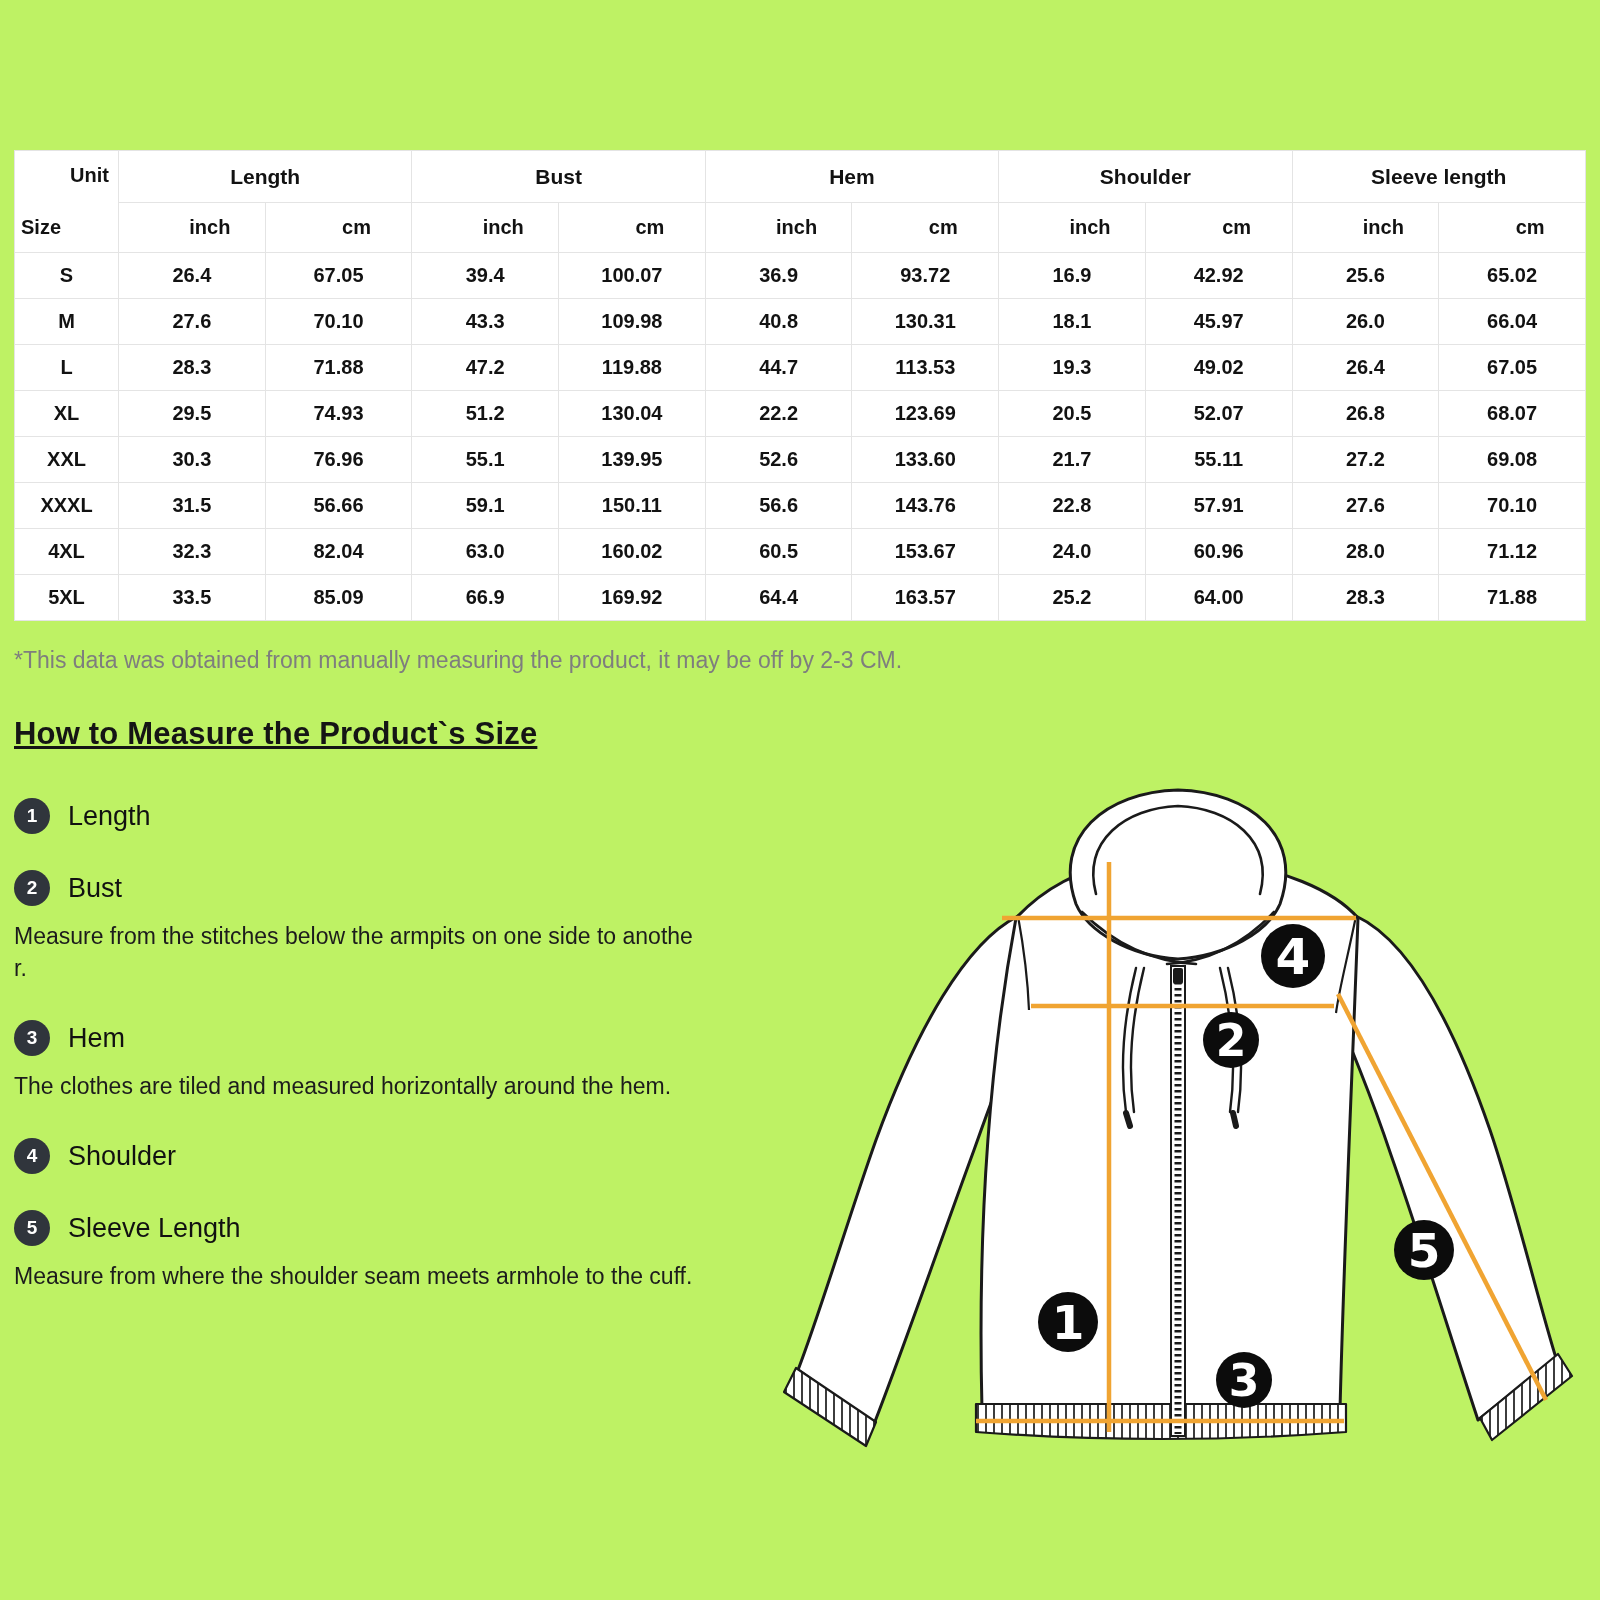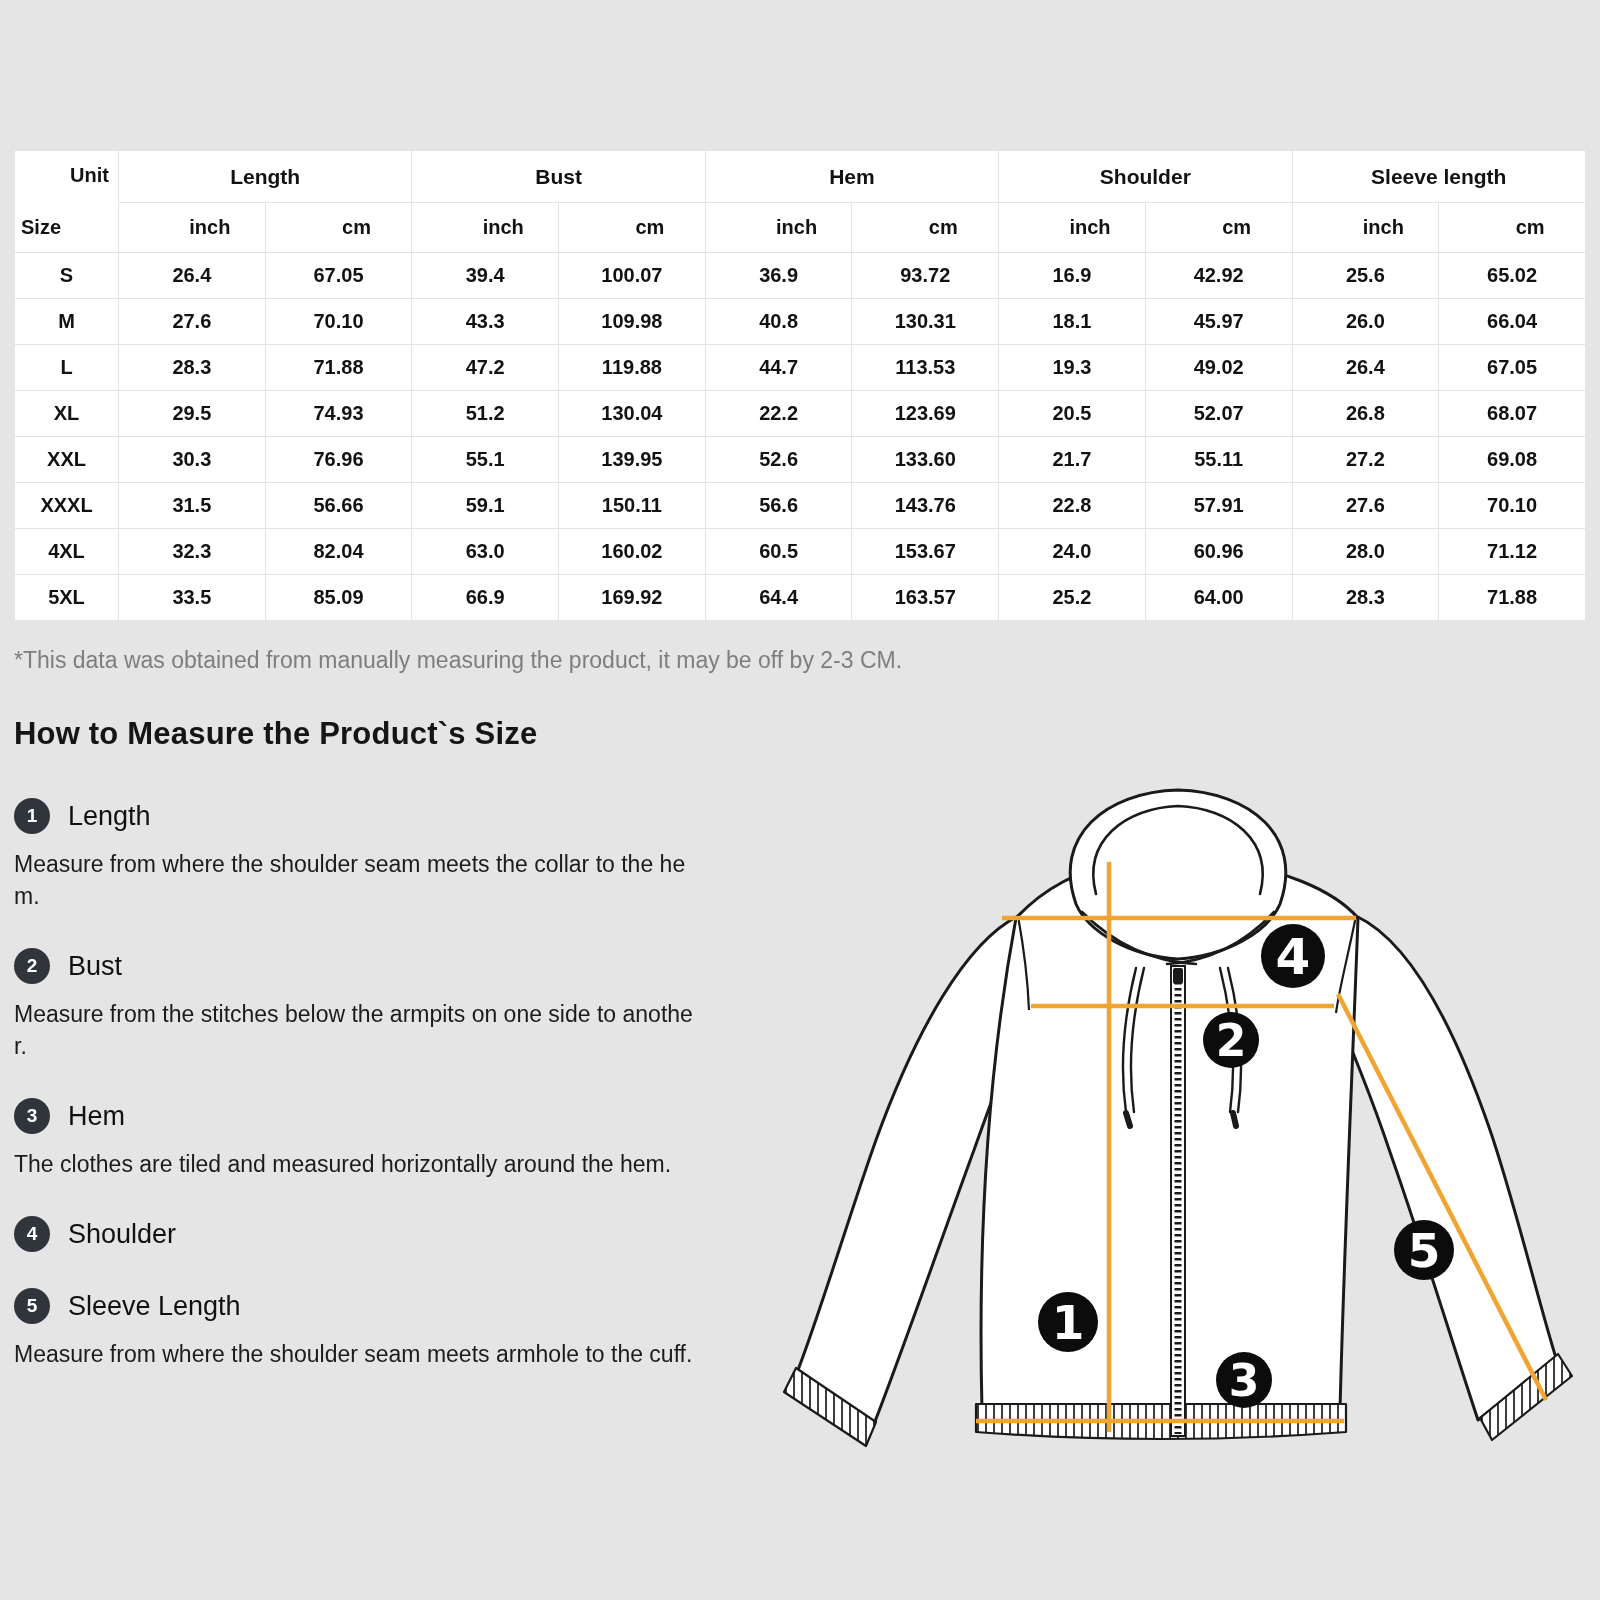--- a/index.html
+++ b/index.html
@@ -9,21 +9,21 @@
     color: #1a1a1a;
     width: 1600px;
     height: 1600px;
     overflow: hidden;
   }
   .page {
     width: 1600px;
     height: 1600px;
     position: relative;
     padding: 150px 14px 0 14px;
-    background: #e5e5e5;
+    background: #bef264;
   }
 
   
   table.size-table {
     width: 100%;
     border-collapse: collapse;
     table-layout: fixed;
   }
   table.size-table th,
   table.size-table td {
@@ -64,20 +64,21 @@
     font-weight: normal;
   }
 
   
   h1.howto-heading {
     margin-top: 42px;
     font-size: 31px;
     font-weight: 700;
     color: #151515;
     letter-spacing: 0.2px;
+    text-decoration: underline;
   }
   .two-col {
     display: flex;
     align-items: flex-start;
     margin-top: 40px;
   }
   .howto-list {
     width: 700px;
     flex: none;
     padding-top: 6px;
@@ -284,21 +285,20 @@
 
   <h1 class="howto-heading">How to Measure the Product`s Size</h1>
 
   <div class="two-col">
     <div class="howto-list" id="howto-list">
         <div class="howto-item">
           <div class="item-head">
             <span class="badge">1</span>
             <span class="item-title">Length</span>
           </div>
-          <p class="item-desc">Measure from where the shoulder seam meets the collar to the hem.</p>
         </div>
         <div class="howto-item">
           <div class="item-head">
             <span class="badge">2</span>
             <span class="item-title">Bust</span>
           </div>
           <p class="item-desc">Measure from the stitches below the armpits on one side to another.</p>
         </div>
         <div class="howto-item">
           <div class="item-head">

